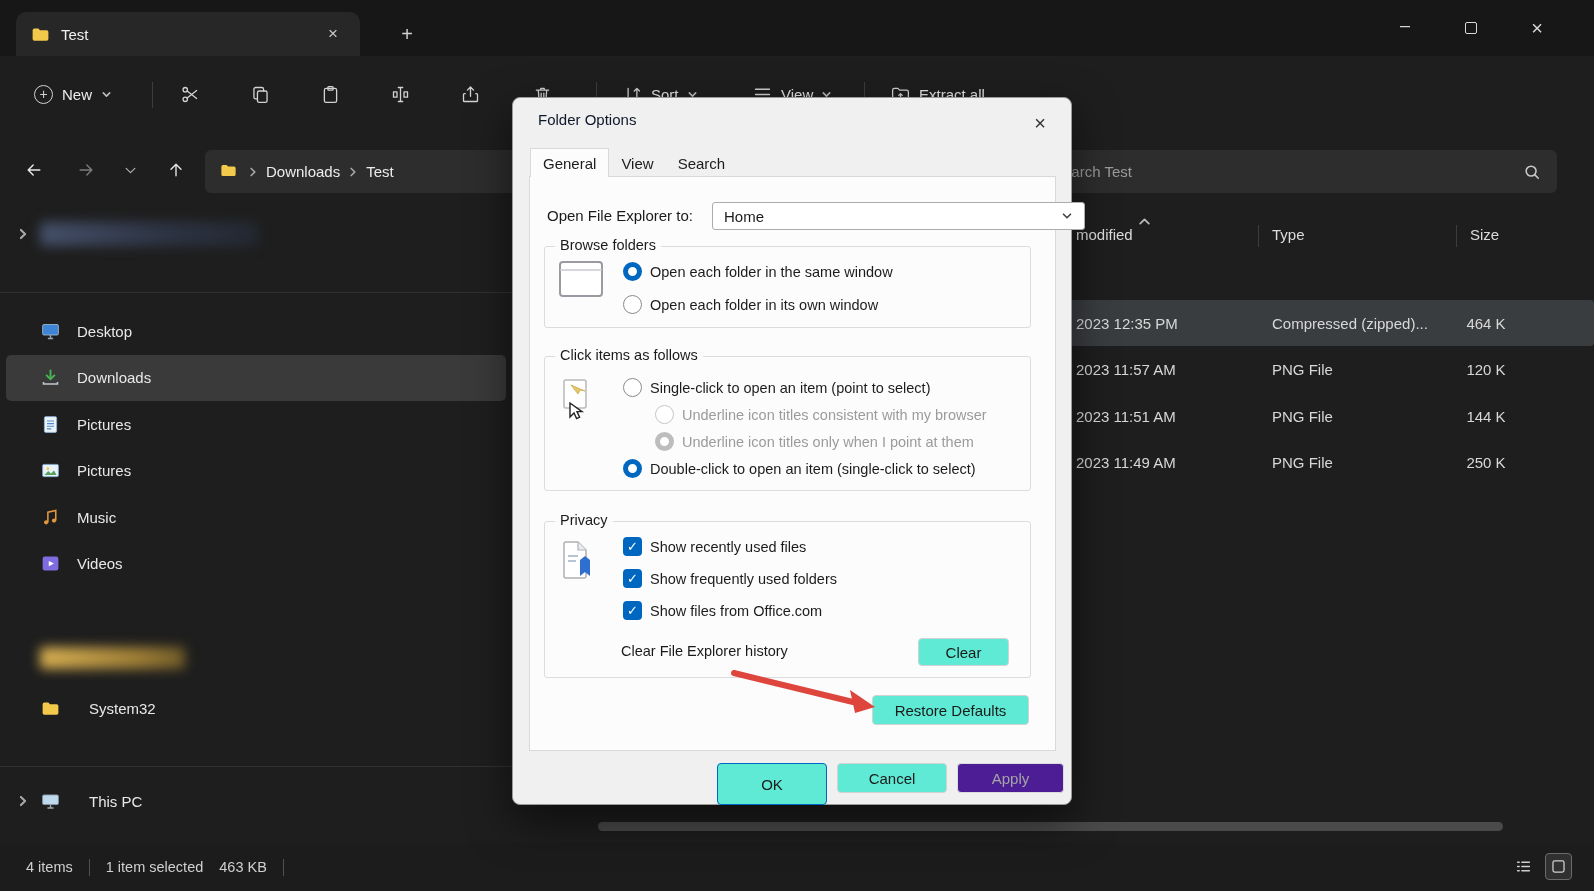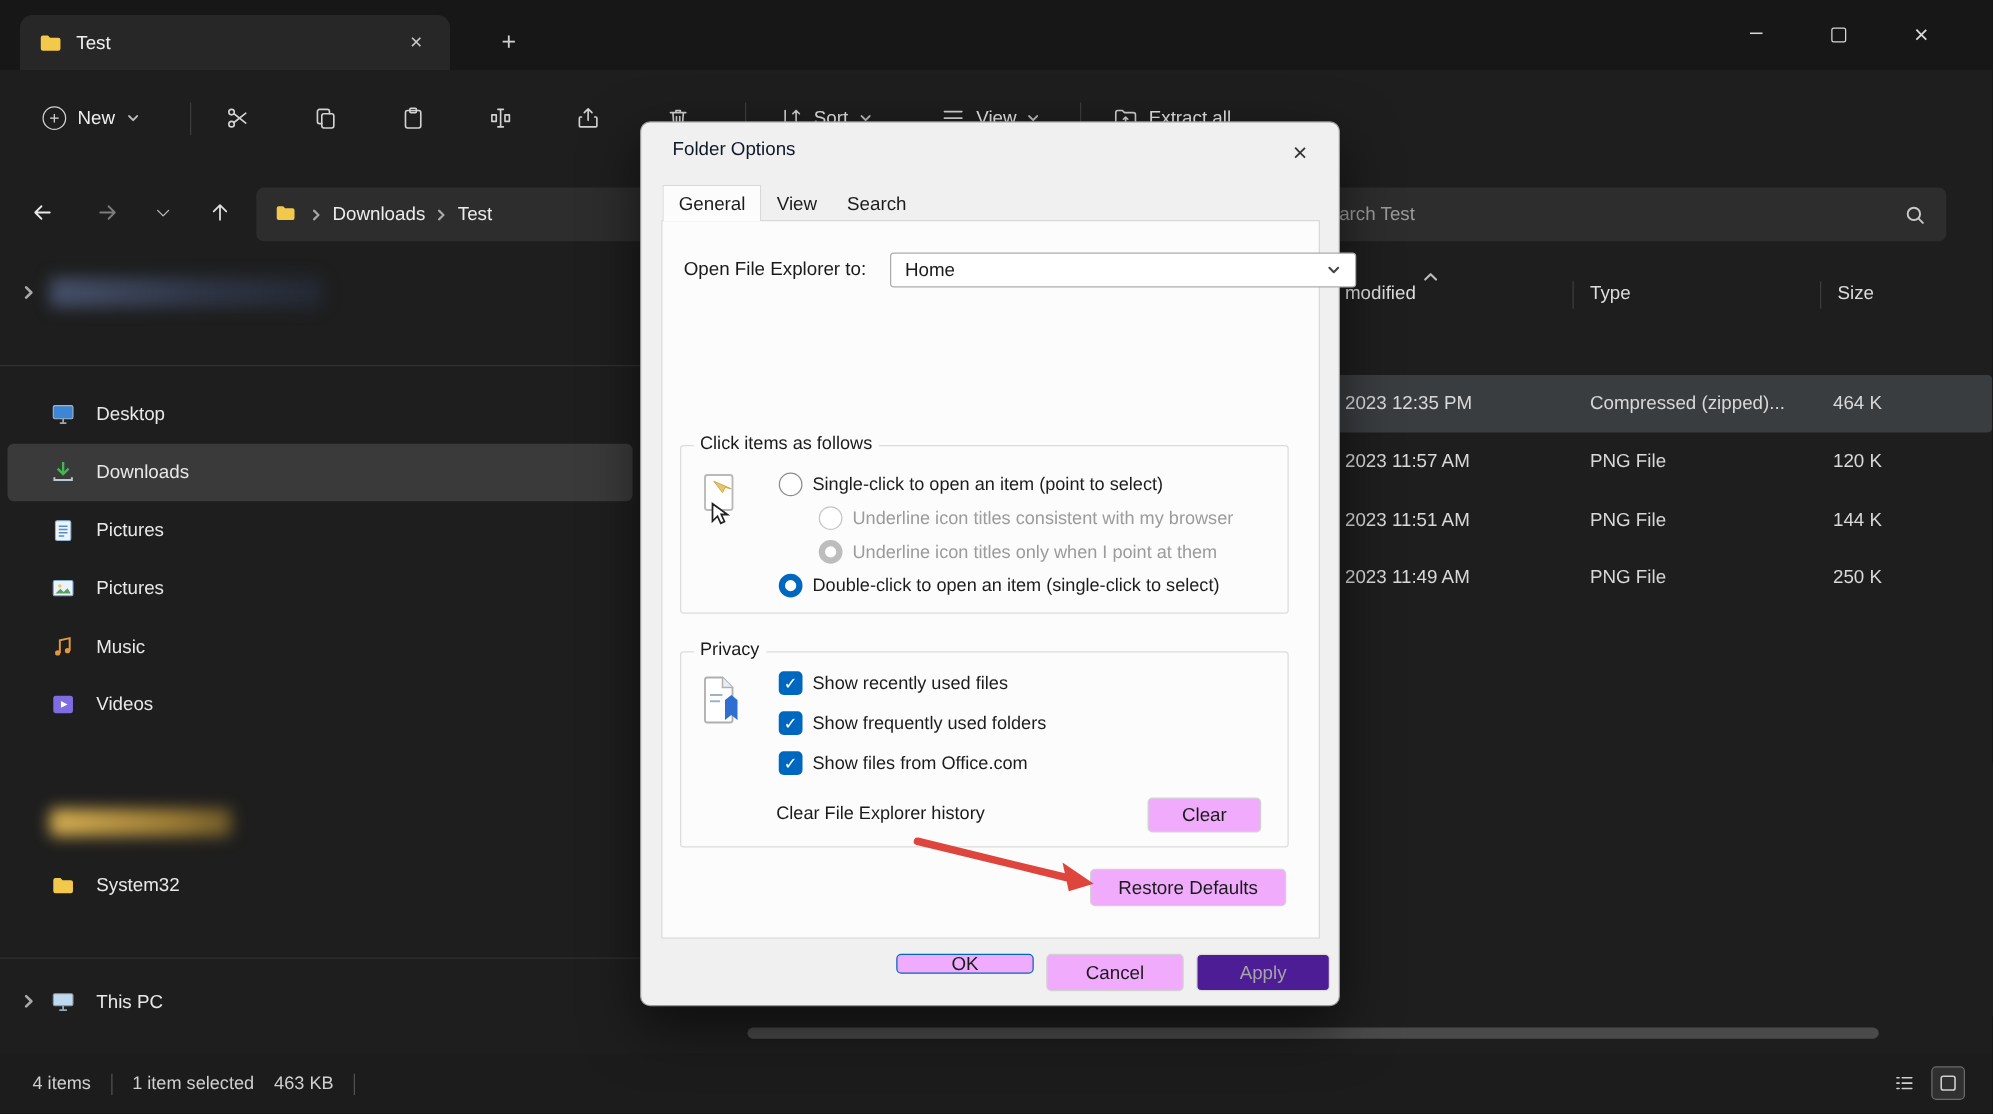--- a/index.html
+++ b/index.html
@@ -41,21 +41,21 @@
 
 .sidebar{position:absolute;left:0;top:210px;width:512px;height:633px}
 .blur-top{position:absolute;left:40px;top:12px;width:218px;height:24px;border-radius:4px;background:linear-gradient(90deg,#45506a,#2e3545 55%,#232832);filter:blur(6px)}
 .side-chev{position:absolute;left:16px;width:14px;height:14px;fill:none;stroke:#a9a9a9;stroke-width:1.8;stroke-linecap:round;stroke-linejoin:round}
 .side-divider{position:absolute;left:0;width:512px;height:1px;background:#313131}
 .side-list{position:absolute;left:0;top:98px;width:512px}
 .side-item{height:46.5px;display:flex;align-items:center;padding-left:40px;gap:16px;font-size:15px;color:#e8e8e8}
 .side-item.selected{background:#3a3a3a;border-radius:5px;margin:0 6px;padding-left:34px}
 .sicon{width:21px;height:21px;display:flex;flex:none}
 .sicon svg{width:21px;height:21px}
-.side-single{position:absolute;left:0;width:512px;height:46px;display:flex;align-items:center;padding-left:40px;gap:16px;font-size:15px;color:#e8e8e8}
+.side-single{position:absolute;left:0;width:512px;height:46px;display:flex;align-items:center;padding-left:40px;gap:28px;font-size:15px;color:#e8e8e8}
 .blur-gold{position:absolute;left:40px;top:437px;width:145px;height:22px;border-radius:4px;background:linear-gradient(90deg,#d8b052,#9c7c35 70%,#6e5a28);filter:blur(6px)}
 
 
 .fheader{position:absolute;left:516px;top:214px;width:1078px;height:44px;font-size:15px;color:#dcdcdc}
 .fh-mod{position:absolute;left:560px;top:12px}
 .fh-sortchev{position:absolute;left:622px;top:2px;width:13px;height:11px;fill:none;stroke:#bbb;stroke-width:1.6;stroke-linecap:round;stroke-linejoin:round}
 .fh-sep{position:absolute;top:11px;width:1px;height:22px;background:#3c3c3c}
 .fh-type{position:absolute;left:756px;top:12px}
 .fh-size{position:absolute;left:954px;top:12px}
 .frows{position:absolute;left:516px;top:300px;width:1078px}
@@ -93,25 +93,25 @@
 .opt-row{position:absolute;display:flex;align-items:center;gap:8px;font-size:14.5px;color:#1c1c1c;white-space:nowrap}
 .opt-row.disabled{color:#9b9b9b}
 .radio{width:19px;height:19px;border-radius:50%;background:#fff;border:1px solid #8b8b8b;flex:none}
 .radio.sel{border:5.5px solid var(--accent,#0067c0)}
 .radio.dis{border-color:#c6c6c6}
 .radio.dis.sel{border:5.5px solid #bdbdbd}
 .checkbox{width:19px;height:19px;border-radius:4px;background:var(--accent,#0067c0);color:#fff;display:flex;align-items:center;justify-content:center;font-size:13px;flex:none}
 .browse-icon{position:absolute;left:13px;top:13px}
 .click-icon{position:absolute;left:13px;top:22px}
 .priv-icon{position:absolute;left:13px;top:18px}
-.btn{background:#f0abfc;border:1px solid #d2d2d2;border-radius:4px;display:flex;align-items:center;justify-content:center;font-size:15px;color:#1a1a1a;font-family:inherit}
+.btn{background:#5eead4;border:1px solid #d2d2d2;border-radius:4px;display:flex;align-items:center;justify-content:center;font-size:15px;color:#1a1a1a;font-family:inherit}
 .clear-btn{position:absolute;left:373px;top:116px;width:91px;height:28px}
 .clear-label{position:absolute;left:76px;top:121px;font-size:14.5px}
 .restore-btn{position:absolute;left:342px;top:518px;width:157px;height:30px}
-.btn-ok{position:absolute;left:204px;top:665px;width:110px;height:16px;border:1px solid var(--accent,#0067c0)}
+.btn-ok{position:absolute;left:204px;top:665px;width:110px;height:42px;border:1px solid var(--accent,#0067c0)}
 .btn-cancel{position:absolute;left:324px;top:665px;width:110px;height:30px}
 .btn-apply{position:absolute;left:444px;top:665px;width:107px;height:30px;color:#a5a5a5;background:#4c1d95;border-color:#dcdcdc}
 
 
 .red-arrow{position:absolute;left:722px;top:661px;z-index:20;pointer-events:none}
 </style>
 </head>
 <body>
 
 <div class="screen">
@@ -421,20 +421,35 @@
 
     <div class="dlg-page">
       <span class="open-label">Open File Explorer to:</span>
       <div class="open-dd">
         <span>Home</span>
         <svg class="dd-chev" viewBox="0 0 12 12">
             <path d="M2.5 4.2 6 7.8 9.5 4.2"></path>
           </svg>
       </div>
 
+      <div class="grp grp-browse">
+        <span class="grp-cap">Browse folders</span>
+        <svg class="browse-icon" width="46" height="38" viewBox="0 0 46 38">
+          <rect x="2" y="2" width="42" height="34" rx="3" fill="#fff" stroke="#9a9aa2" stroke-width="2"></rect>
+          <path d="M2 10h42" stroke="#c9c9d0" stroke-width="1.5"></path>
+        </svg>
+        <div class="opt-row" style="left:78px;top:15px">
+          <span class="radio sel"></span>
+          <span>Open each folder in the same window</span>
+        </div>
+        <div class="opt-row" style="left:78px;top:48px">
+          <span class="radio"></span>
+          <span>Open each folder in its own window</span>
+        </div>
+      </div>
 
       <div class="grp grp-click">
         <span class="grp-cap">Click items as follows</span>
         <svg class="click-icon" width="34" height="44" viewBox="0 0 34 44">
           <rect x="6" y="1" width="22" height="28" rx="2" fill="#fff" stroke="#b9b9b9" stroke-width="1.5"></rect>
           <path d="M13 6l7 9 2-4 5 1z" fill="#e8c66a" stroke="#c9a94e" stroke-width="0.8"></path>
           <path d="M12 24v14l4-4 2.6 5.6 3-1.4-2.6-5.6h5z" fill="#fff" stroke="#222" stroke-width="1.4"></path>
         </svg>
         <div class="opt-row" style="left:78px;top:21px">
           <span class="radio"></span>

